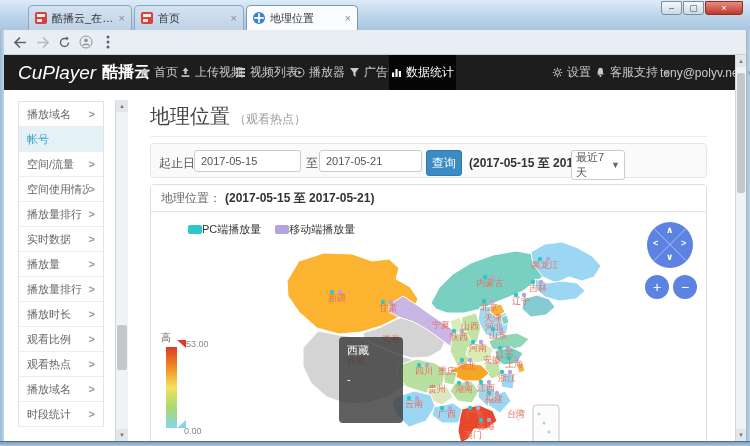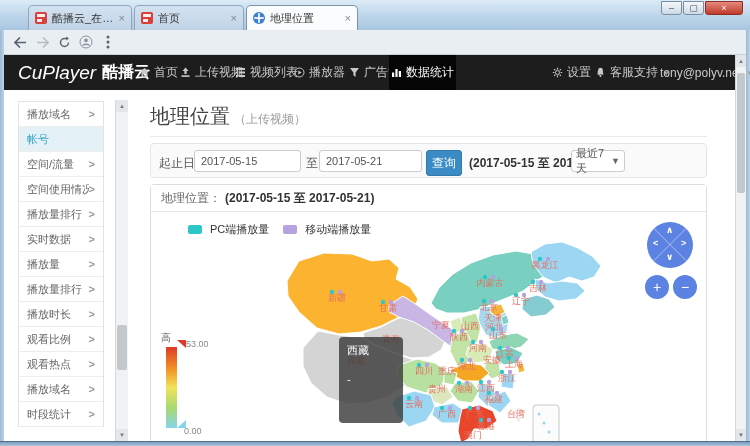--- a/index.html
+++ b/index.html
@@ -69,31 +69,31 @@
   .title-divider{left:150px;top:136px;width:557px;height:1px;background:#ececec;}
   .filter-panel{left:150px;top:143px;width:557px;height:35px;background:#fafafa;
     border:1px solid #e6e6e6;border-radius:4px;}
   .f-label{position:absolute;left:8px;top:11px;font-size:12px;color:#555;}
   .f-input{position:absolute;top:6px;height:22px;background:#fff;border:1px solid #ccc;border-radius:3px;
     font-size:11px;color:#555;padding:0 6px;font-family:inherit;}
   .f-to{position:absolute;left:155px;top:11px;font-size:12px;color:#555;}
   .f-btn{position:absolute;left:275px;top:6px;height:26px;width:36px;background:#3b8cc4;border:1px solid #3379ab;
     border-radius:3px;color:#fff;font-size:12px;display:flex;align-items:center;justify-content:center;}
   .f-range{position:absolute;left:318px;top:11px;font-size:12px;font-weight:bold;color:#333;}
-  .f-select{position:absolute;left:420px;top:6px;width:54px;height:22px;background:#fff;border:1px solid #ccc;
+  .f-select{position:absolute;left:420px;top:6px;width:54px;height:30px;background:#fff;border:1px solid #ccc;
     border-radius:3px;font-size:11px;color:#555;display:flex;align-items:center;gap:3px;padding:0 4px;}
   .f-select .caret{color:#666;}
 
   .geo-panel{left:150px;top:184px;width:557px;height:262px;border:1px solid #ddd;border-radius:4px 4px 0 0;
     background:#fff;}
   .geo-head{height:27px;border-bottom:1px solid #e5e5e5;display:flex;align-items:center;padding:0 10px;
     font-size:12px;color:#666;background:#fff;}
   .geo-head b{color:#333;margin-left:4px;}
   .legend{left:188px;top:222px;display:flex;align-items:center;gap:14px;font-size:11px;color:#333;}
-  .legend .entry{display:flex;align-items:center;gap:8px;}
+  .legend .entry{display:flex;align-items:center;gap:0;}
   .legend-swatch{width:14px;height:9px;border-radius:2px;}
 
   .vm-high{left:161px;top:331px;font-size:10px;color:#666;}
   .vm-max{left:186px;top:339px;font-size:9px;color:#888;}
   .vm-min{left:184px;top:426px;font-size:9px;color:#888;}
   .vm-bar{left:166px;top:347px;width:11px;height:81px;}
   .vm-tri-top{left:177px;top:340px;width:0;height:0;border-top:8px solid #dd3b28;border-left:9px solid transparent;}
   .vm-tri-bot{left:177px;top:420px;width:0;height:0;border-bottom:8px solid #86d5ea;border-left:9px solid transparent;}
 
   svg.map{left:150px;top:228px;}
@@ -300,21 +300,21 @@
       </div>
   </div>
 
   <div class="abs v-scroll" style="left:115px;top:100px;width:13px;height:341px;">
     <span class="arr" style="top:0;">▲</span>
     <div class="thumb" style="top:225px;height:45px;width:10px;"></div>
     <span class="arr" style="bottom:0;">▼</span>
   </div>
 
   <div class="abs page-title">
-    <span>地理位置</span><span class="page-sub">（上传视频）</span>
+    <span>地理位置</span><span class="page-sub">（观看热点）</span>
   </div>
   <div class="abs title-divider"></div>
 
   <div class="abs filter-panel">
     <span class="f-label">起止日期</span>
     <input class="f-input" style="left: 43px; width: 107px;" value="2017-05-15">
     <span class="f-to">至</span>
     <input class="f-input" style="left: 168px; width: 103px;" value="2017-05-21">
     <div class="f-btn">查询</div>
     <span class="f-range">(2017-05-15 至 2017-05-21)</span>

